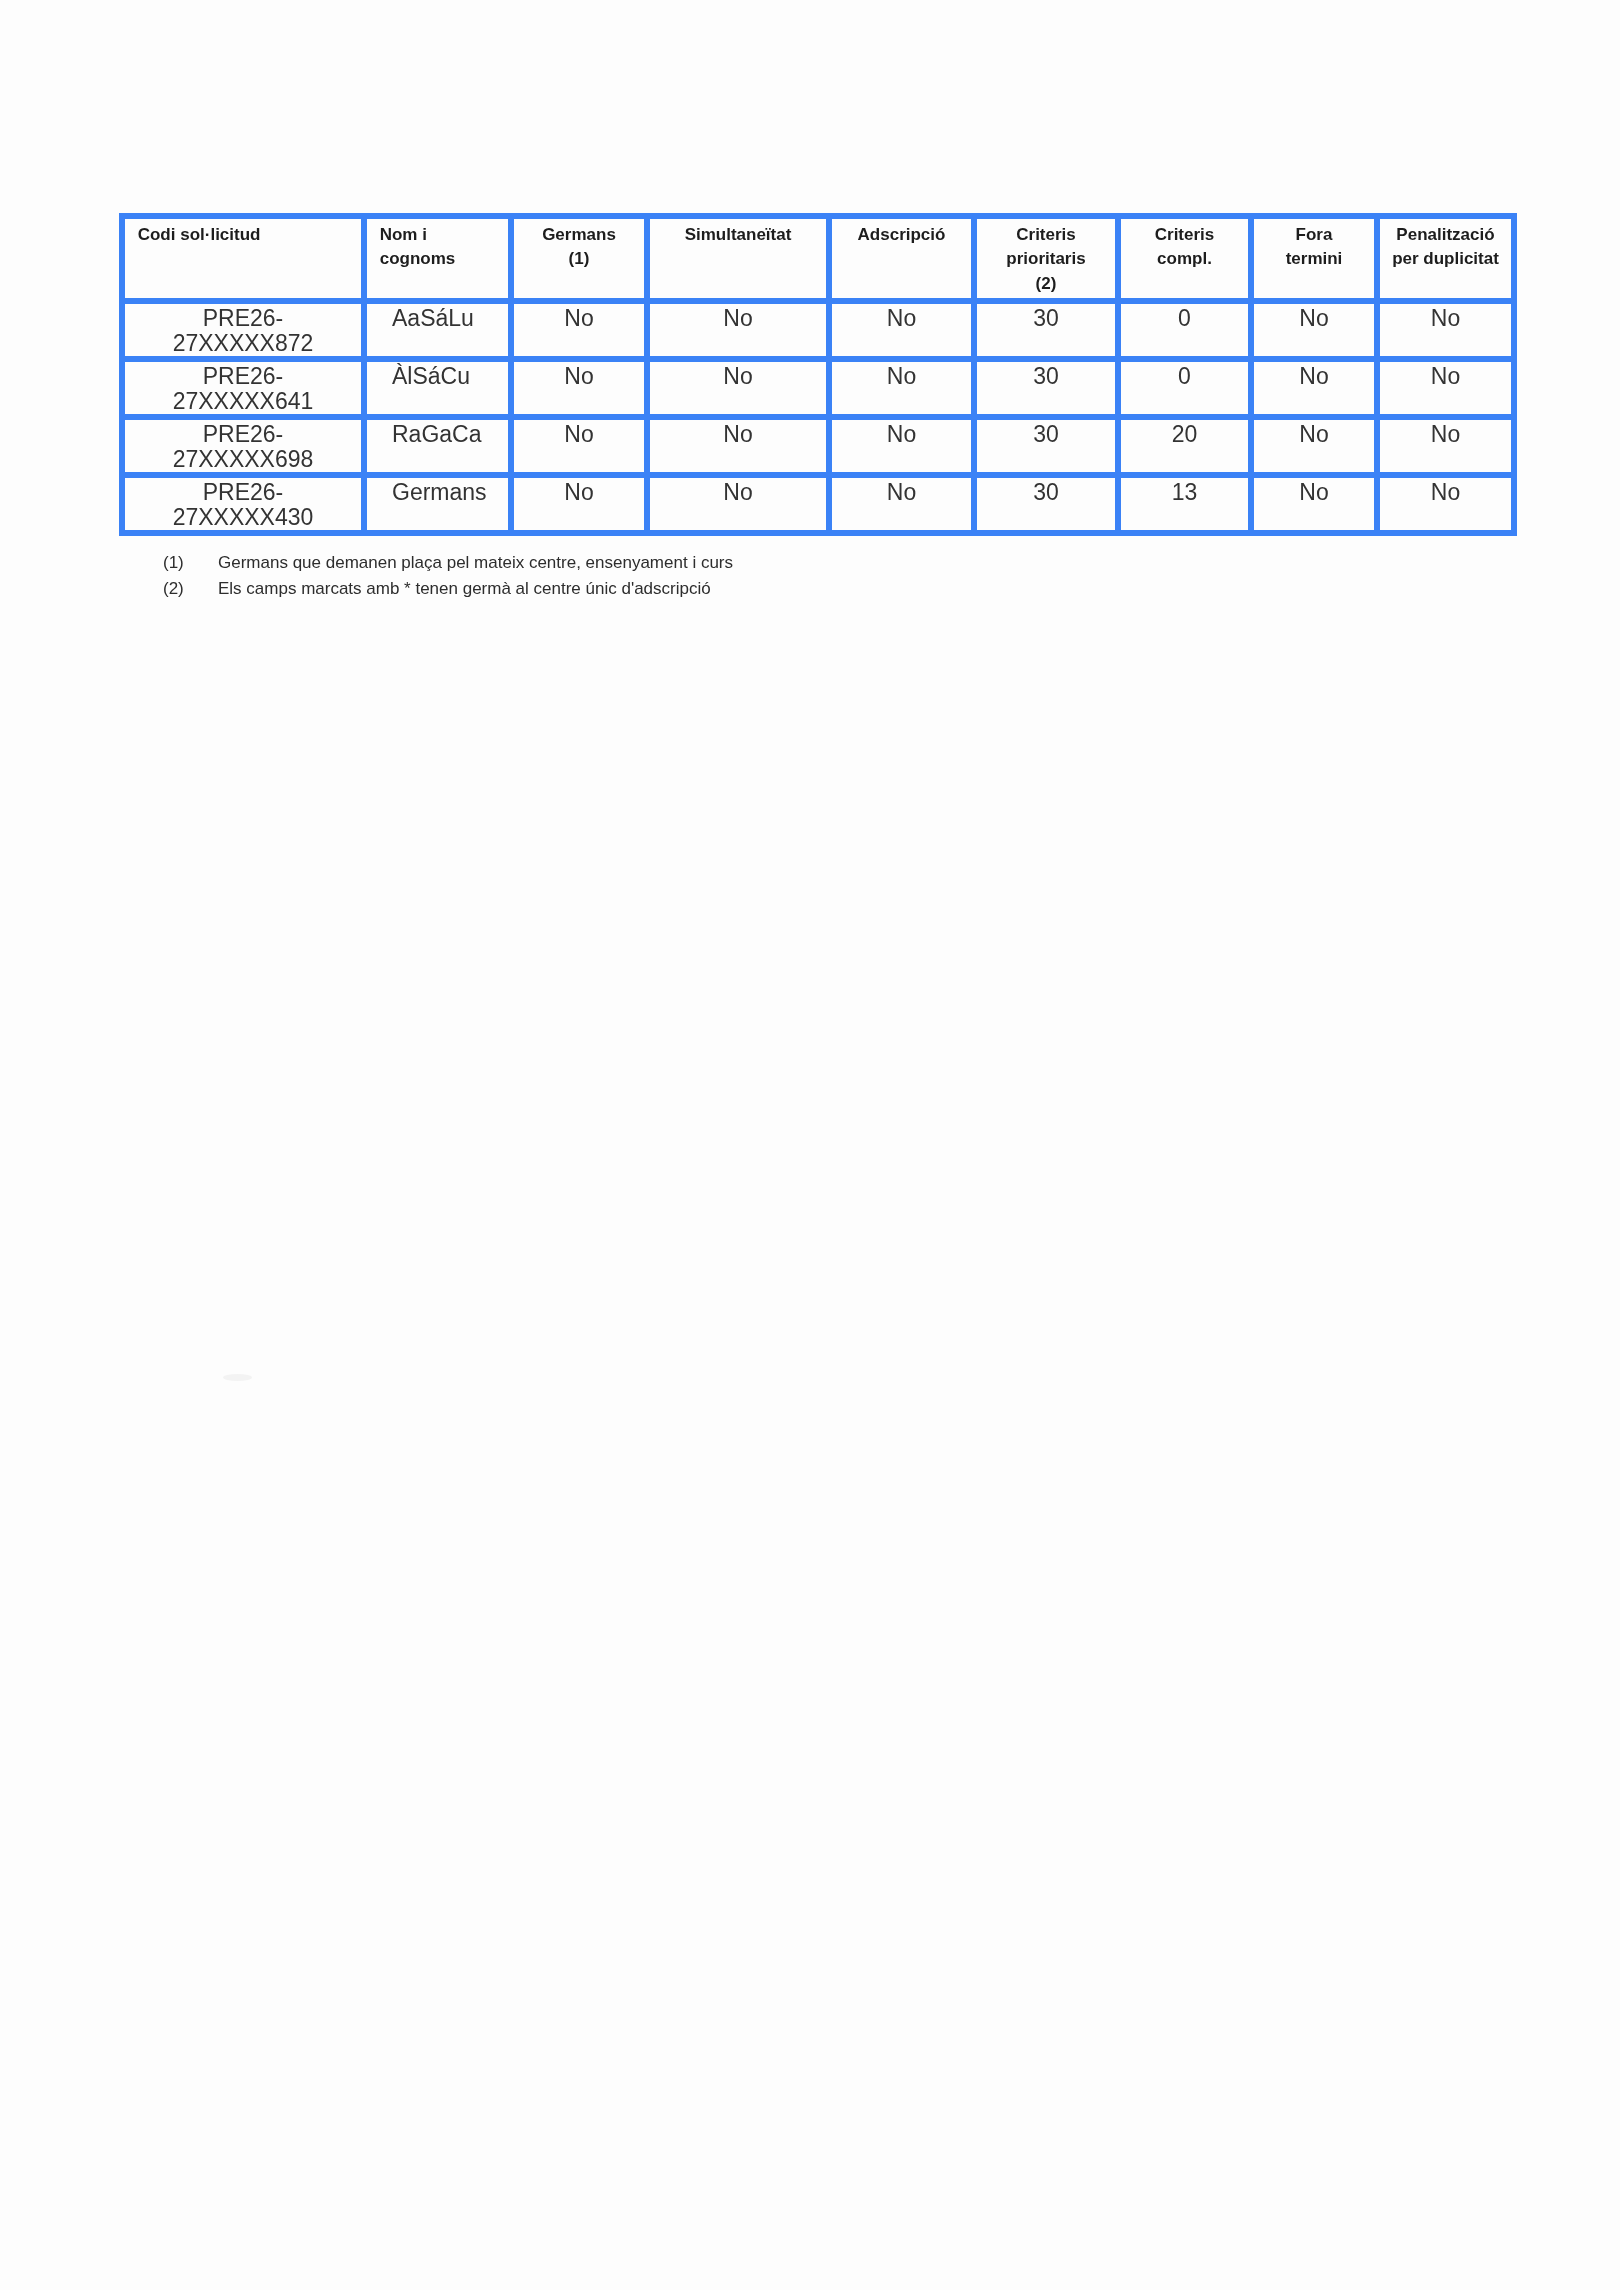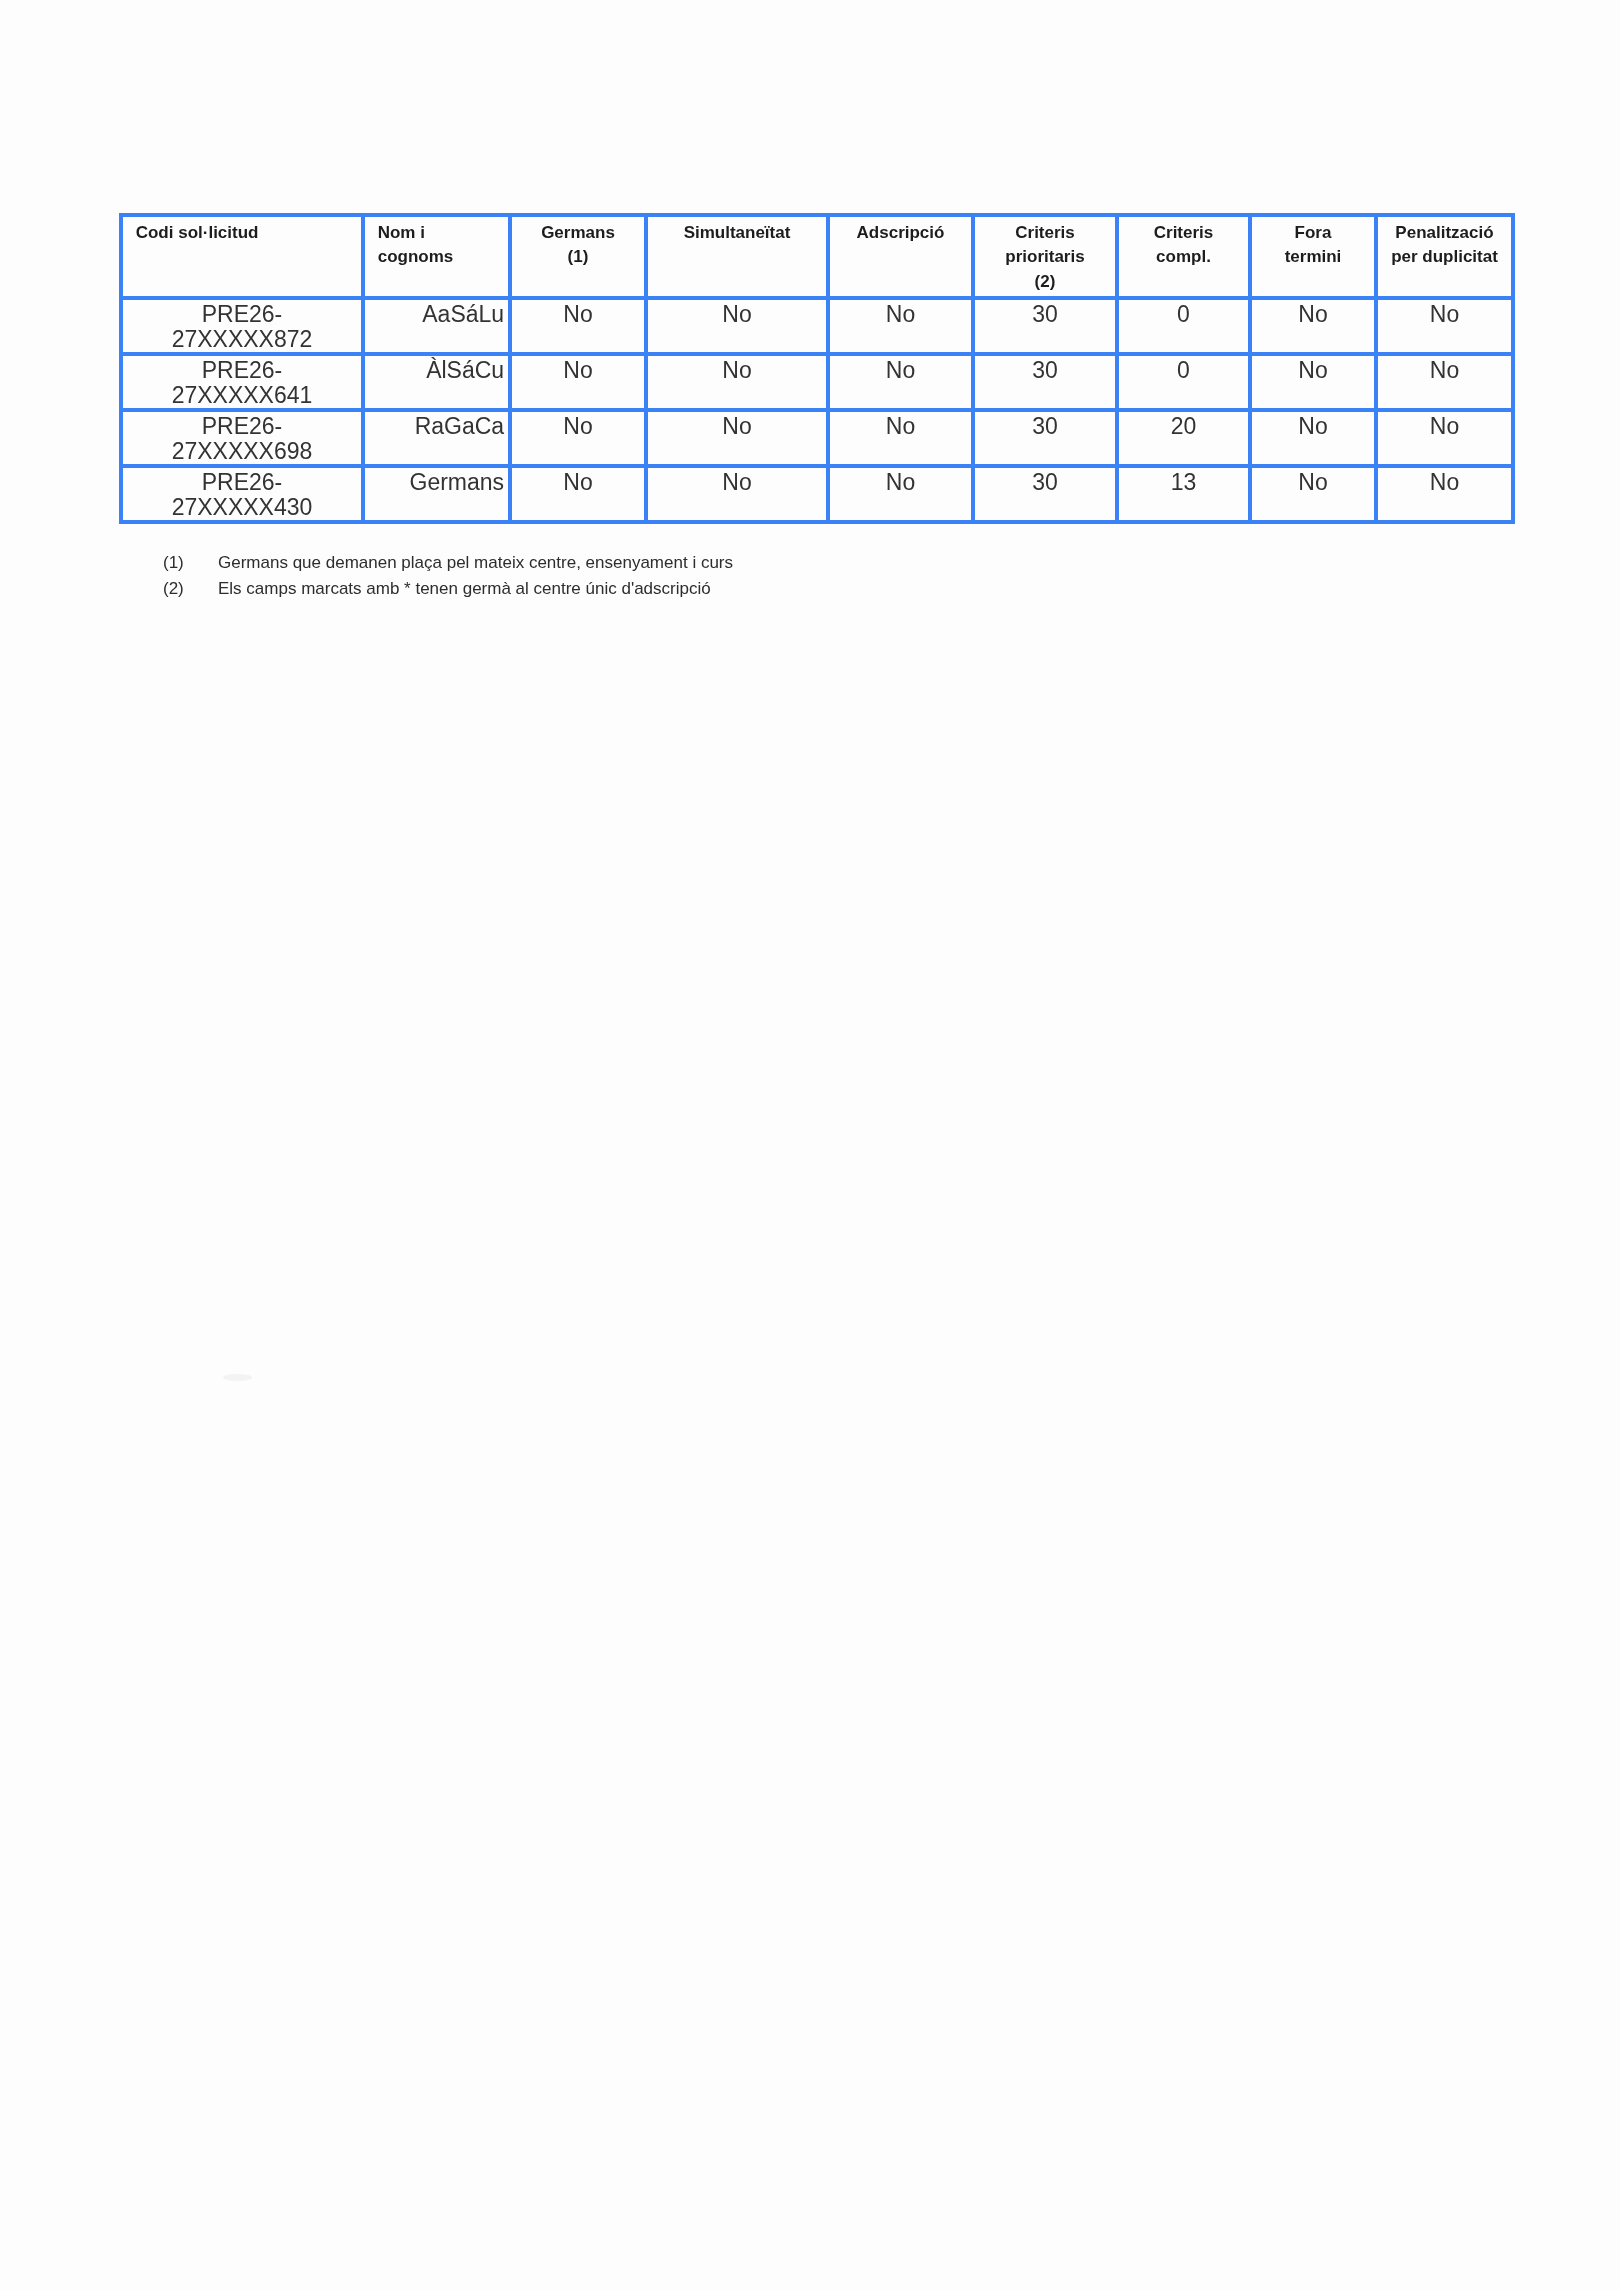--- a/index.html
+++ b/index.html
@@ -45,21 +45,21 @@
   }
   .title-row span { white-space: pre; }
 
   table.apps {
     width: 1394px;
     border-collapse: collapse;
     table-layout: fixed;
     border: 2.9px solid #7f7f7f;
   }
   table.apps th, table.apps td {
-    border: 4px solid #3b82f6;
+    border: 6px solid #3b82f6;
     box-sizing: border-box;
     white-space: pre-line;
     vertical-align: top;
     overflow: hidden;
   }
   table.apps thead th {
     height: 80px;
     font-size: 17px;
     font-weight: bold;
     color: #1d1d1d;
@@ -74,21 +74,21 @@
   }
   table.apps tbody td {
     height: 53px;
     font-size: 23px;
     color: #333333;
     line-height: 24.5px;
     padding: 2px 3.9px 1px;
     text-align: center;
   }
   table.apps tbody td:nth-child(2) {
-    text-align: right;
+    text-align: left;
     padding-left: 25px;
   }
 
   
   .footnotes {
     position: absolute;
     left: 163px;
     top: 550px;
     font-size: 17px;
     color: #2d2d2d;

